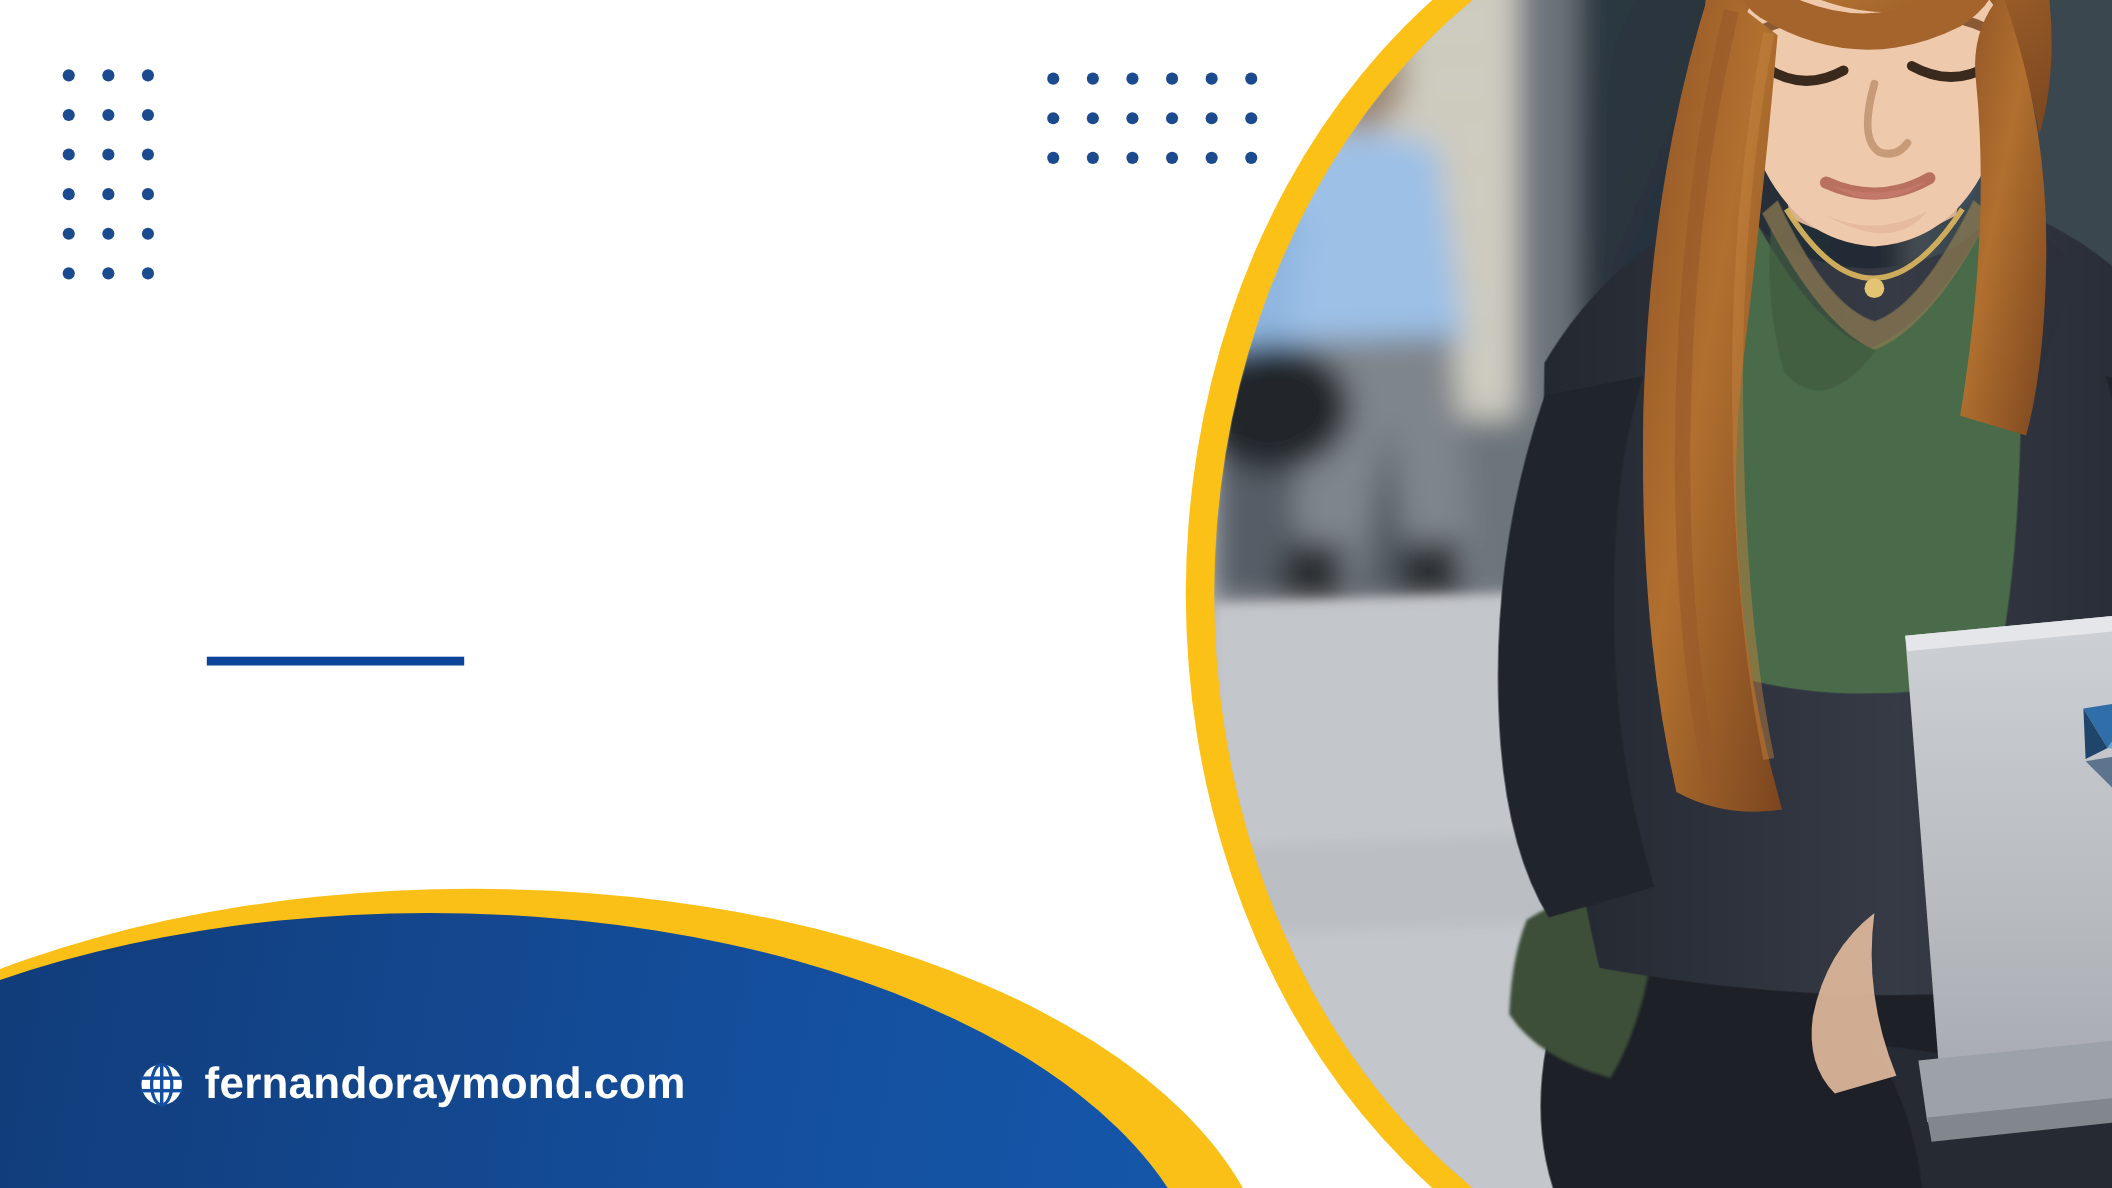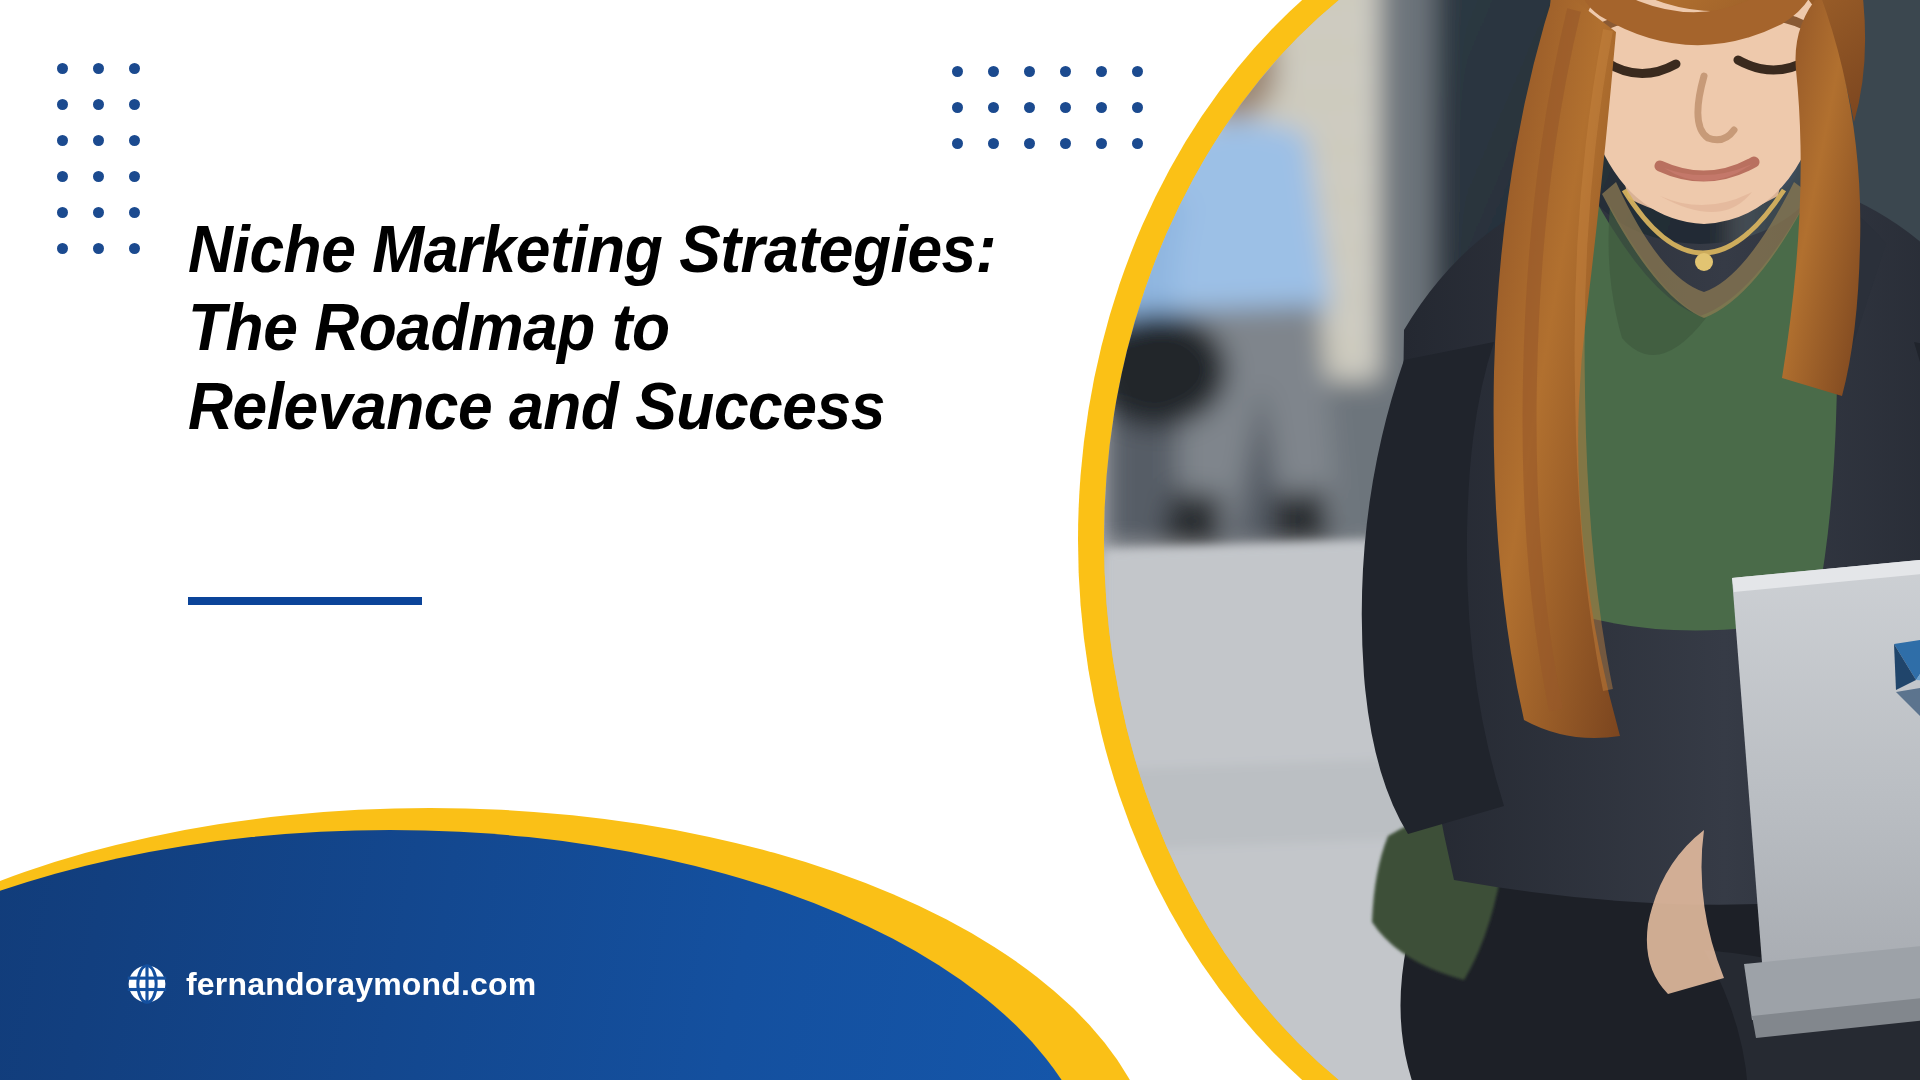--- a/index.html
+++ b/index.html
@@ -91,21 +91,21 @@
     position:absolute;
     left:126px; top:963px;
     display:flex;
     align-items:center;
     gap:18px;
     z-index:6;
   }
   #globe-icon { width:42px; height:42px; display:block; }
   #site-label {
     font-family:"Liberation Sans Narrow","Liberation Sans", sans-serif;
-    font-size:32px;
+    font-size:40px;
     font-weight:bold;
     color:#ffffff;
     letter-spacing:0.2px;
     white-space:nowrap;
   }
 
   
   #photo-ring {
     position:absolute;
     left:1078px; top:-128px;
@@ -169,25 +169,20 @@
     <span class="dot"></span>
     <span class="dot"></span>
     <span class="dot"></span>
     <span class="dot"></span>
     <span class="dot"></span>
     <span class="dot"></span>
     <span class="dot"></span>
     <span class="dot"></span>
   </div>
 
-  <div id="headline-block">
-    <h1 id="headline">Niche Marketing Strategies:
-The Roadmap to
-Relevance and Success</h1>
-  </div>
   <div id="headline-rule"></div>
 
   <div id="photo-ring"></div>
 
   <div id="photo-circle">
     <svg viewBox="0 0 1060 1300" preserveAspectRatio="xMidYMid slice">
       <defs>
         <linearGradient id="gFacade" x1="0" y1="0" x2="0" y2="1">
           <stop offset="0%" stop-color="#4a4f57"></stop>
           <stop offset="55%" stop-color="#6f7176"></stop>

